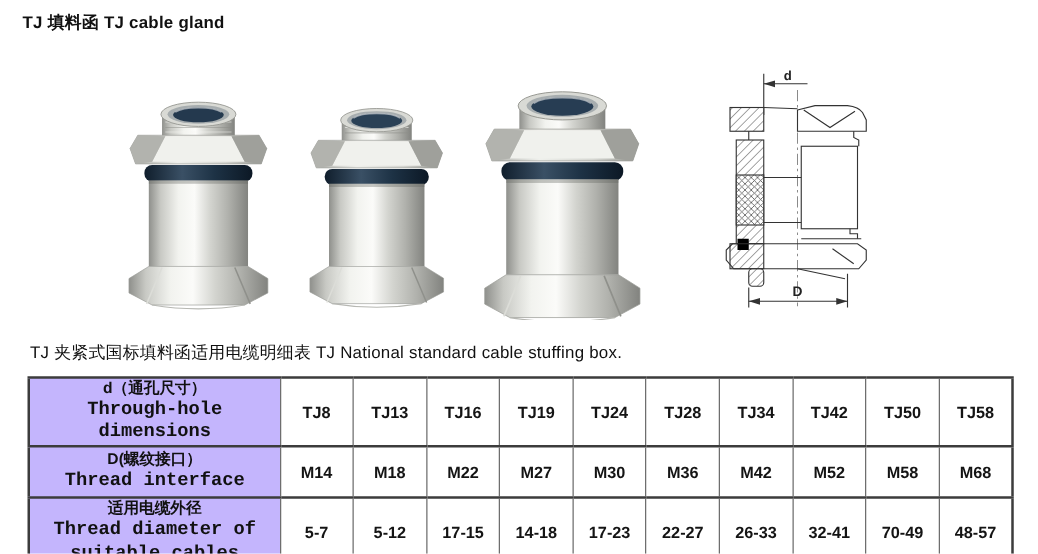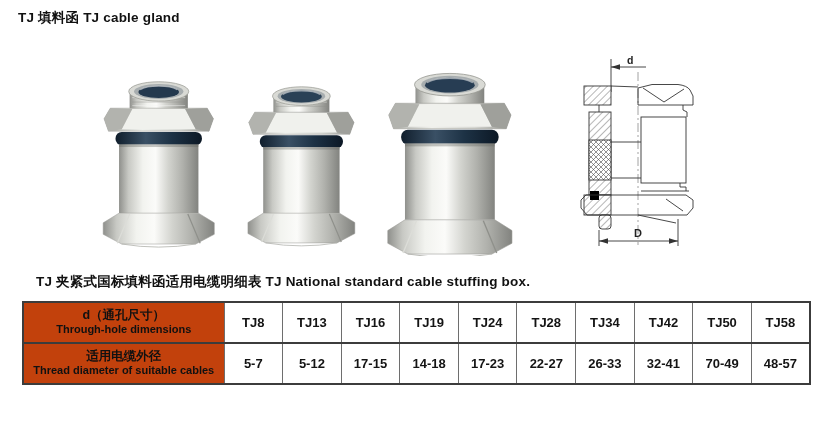--- a/index.html
+++ b/index.html
@@ -5,44 +5,44 @@
   html,body{margin:0;padding:0;background:#ffffff;}
   .page{
     position:relative;width:830px;height:443px;background:#ffffff;overflow:hidden;
     font-family:"Liberation Sans","DejaVu Sans",sans-serif;color:#111;
   }
   .title{
     position:absolute;left:18px;top:9px;font-size:13.5px;font-weight:600;
     letter-spacing:.2px;white-space:nowrap;text-align:right;
   }
   .caption{
-    position:absolute;left:36px;top:273px;font-size:13.5px;font-weight:700;
+    position:absolute;left:24px;top:273px;font-size:13.5px;font-weight:400;
     letter-spacing:.2px;white-space:nowrap;
   }
   .photos{
     position:absolute;left:97px;top:60px;width:420px;height:196px;
     display:flex;align-items:flex-end;gap:22px;
   }
   .diagram{position:absolute;left:556px;top:52px;}
   
   table.spec{
     position:absolute;left:22px;top:301px;width:789px;
     border-collapse:collapse;table-layout:fixed;
   }
   table.spec col.hdr{width:201px;}
   table.spec th,table.spec td{
     height:39px;padding:0;text-align:center;vertical-align:middle;
     border-left:1px solid #6e6e6e;border-right:1px solid #6e6e6e;
     border-top:2px solid #3c3c3c;border-bottom:2px solid #3c3c3c;
   }
   table.spec th{
-    background:#c2410c;font-weight:700;font-size:12.5px;line-height:1.25;
+    background:#c4b5fd;font-weight:700;font-size:12.5px;line-height:1.25;
   }
   table.spec th .zh{font-size:12.5px;}
-  table.spec th .en{font-size:11px;}
+  table.spec th .en{font-size:15px;font-family:Liberation Mono, monospace;}
   table.spec td{font-size:13px;font-weight:700;color:#141414;background:#fff;border-radius:10px;}
   table.spec{border:2px solid #3c3c3c;}
 </style>
 </head>
 <body>
 
 <div class="page">
 
   <div class="title">TJ 填料函 TJ cable gland</div>
 
@@ -215,20 +215,36 @@
         <td>TJ19</td>
         <td>TJ24</td>
         <td>TJ28</td>
         <td>TJ34</td>
         <td>TJ42</td>
         <td>TJ50</td>
         <td>TJ58</td>
       </tr>
       <tr>
         <th>
+          <div class="zh">D(螺纹接口）</div>
+          <div class="en">Thread interface</div>
+        </th>
+        <td>M14</td>
+        <td>M18</td>
+        <td>M22</td>
+        <td>M27</td>
+        <td>M30</td>
+        <td>M36</td>
+        <td>M42</td>
+        <td>M52</td>
+        <td>M58</td>
+        <td>M68</td>
+      </tr>
+      <tr>
+        <th>
           <div class="zh">适用电缆外径</div>
           <div class="en">Thread diameter of suitable cables</div>
         </th>
         <td>5-7</td>
         <td>5-12</td>
         <td>17-15</td>
         <td>14-18</td>
         <td>17-23</td>
         <td>22-27</td>
         <td>26-33</td>

